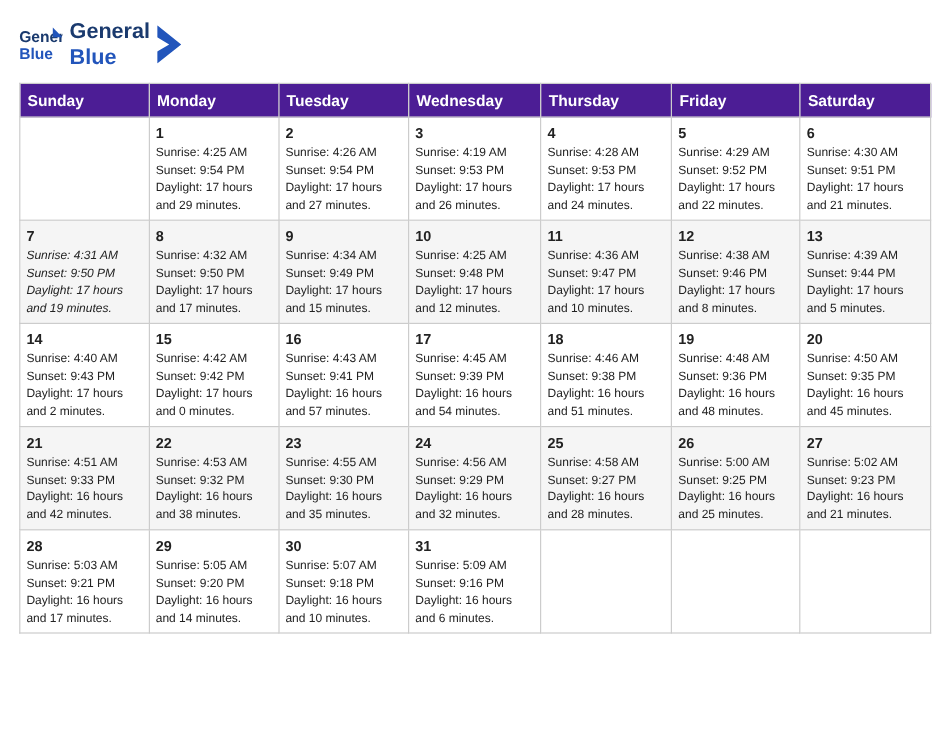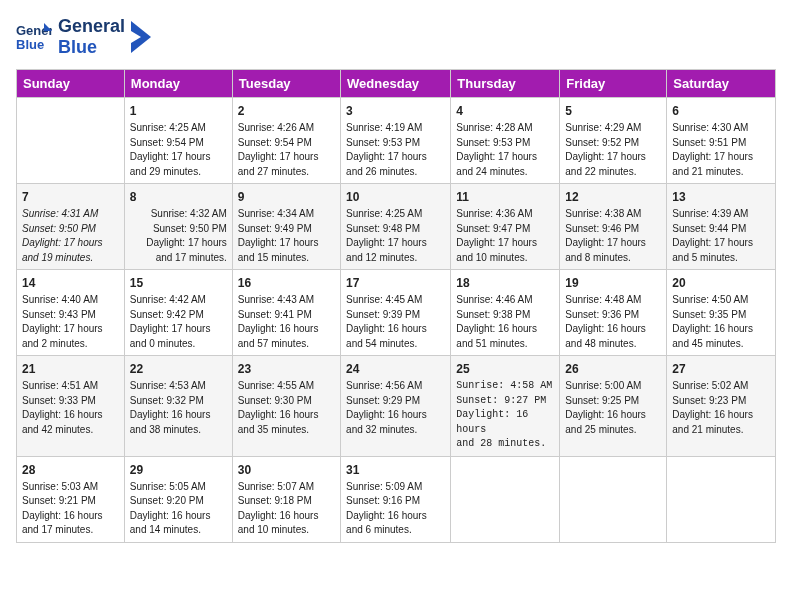--- a/index.html
+++ b/index.html
@@ -37,21 +37,21 @@
     .location {
       font-size: 16px;
       color: #333;
     }
     table {
       width: 100%;
       border-collapse: collapse;
       font-size: 11px;
     }
     thead tr th {
-      background-color: #a21caf;
+      background-color: #4c1d95;
       color: #fff;
       text-align: left;
       padding: 6px 6px;
       font-size: 13px;
       font-weight: bold;
       border: 1px solid #ccc;
     }
     tbody tr td {
       border: 1px solid #ccc;
       vertical-align: top;
@@ -168,21 +168,21 @@
       <tr>
         <td>
           <span class="day-number">7</span>
           <div class="day-info" style="white-space: pre-line; font-style: italic;">Sunrise: 4:31 AM
 Sunset: 9:50 PM
 Daylight: 17 hours
 and 19 minutes.</div>
         </td>
         <td>
           <span class="day-number">8</span>
-          <div class="day-info" style="white-space: pre-line; text-align: right;">Sunrise: 4:32 AM
+          <div class="day-info" style="white-space: pre-line;">Sunrise: 4:32 AM
 Sunset: 9:50 PM
 Daylight: 17 hours
 and 17 minutes.</div>
         </td>
         <td>
           <span class="day-number">9</span>
           <div class="day-info" style="white-space: pre-line;">Sunrise: 4:34 AM
 Sunset: 9:49 PM
 Daylight: 17 hours
 and 15 minutes.</div>
@@ -291,21 +291,21 @@
         </td>
         <td>
           <span class="day-number">24</span>
           <div class="day-info" style="white-space: pre-line;">Sunrise: 4:56 AM
 Sunset: 9:29 PM
 Daylight: 16 hours
 and 32 minutes.</div>
         </td>
         <td>
           <span class="day-number">25</span>
-          <div class="day-info" style="white-space: pre-line; font-family: Liberation Mono, monospace;">Sunrise: 4:58 AM
+          <div class="day-info" style="white-space: pre-line;">Sunrise: 4:58 AM
 Sunset: 9:27 PM
 Daylight: 16 hours
 and 28 minutes.</div>
         </td>
         <td>
           <span class="day-number">26</span>
           <div class="day-info" style="white-space: pre-line;">Sunrise: 5:00 AM
 Sunset: 9:25 PM
 Daylight: 16 hours
 and 25 minutes.</div>

